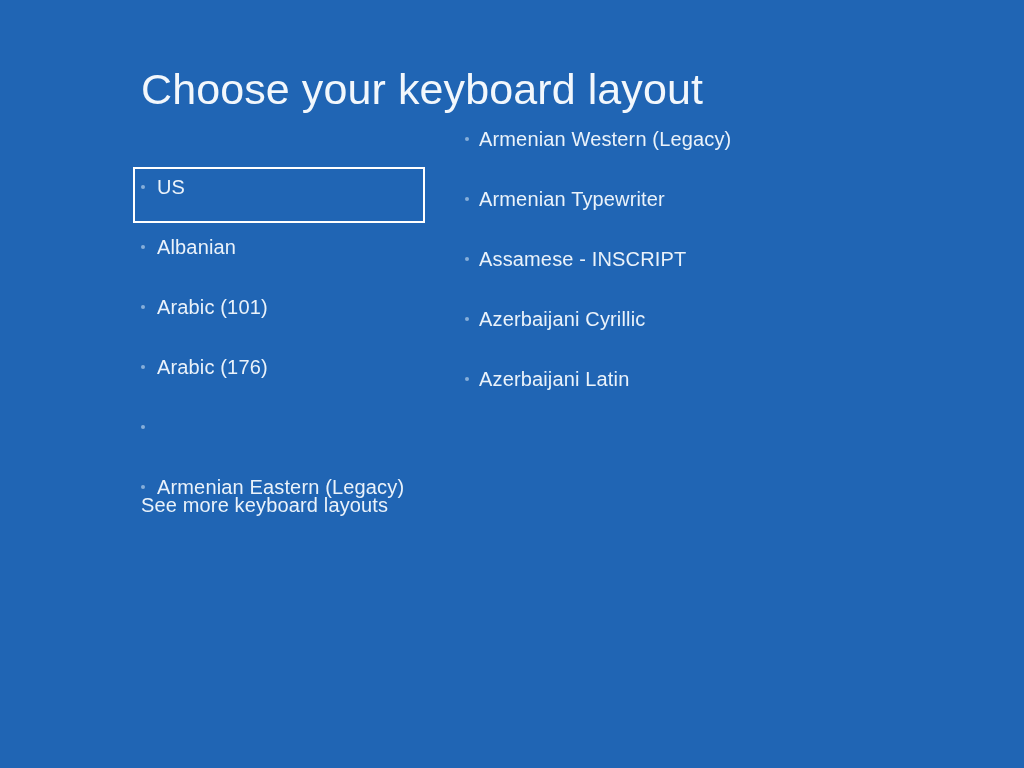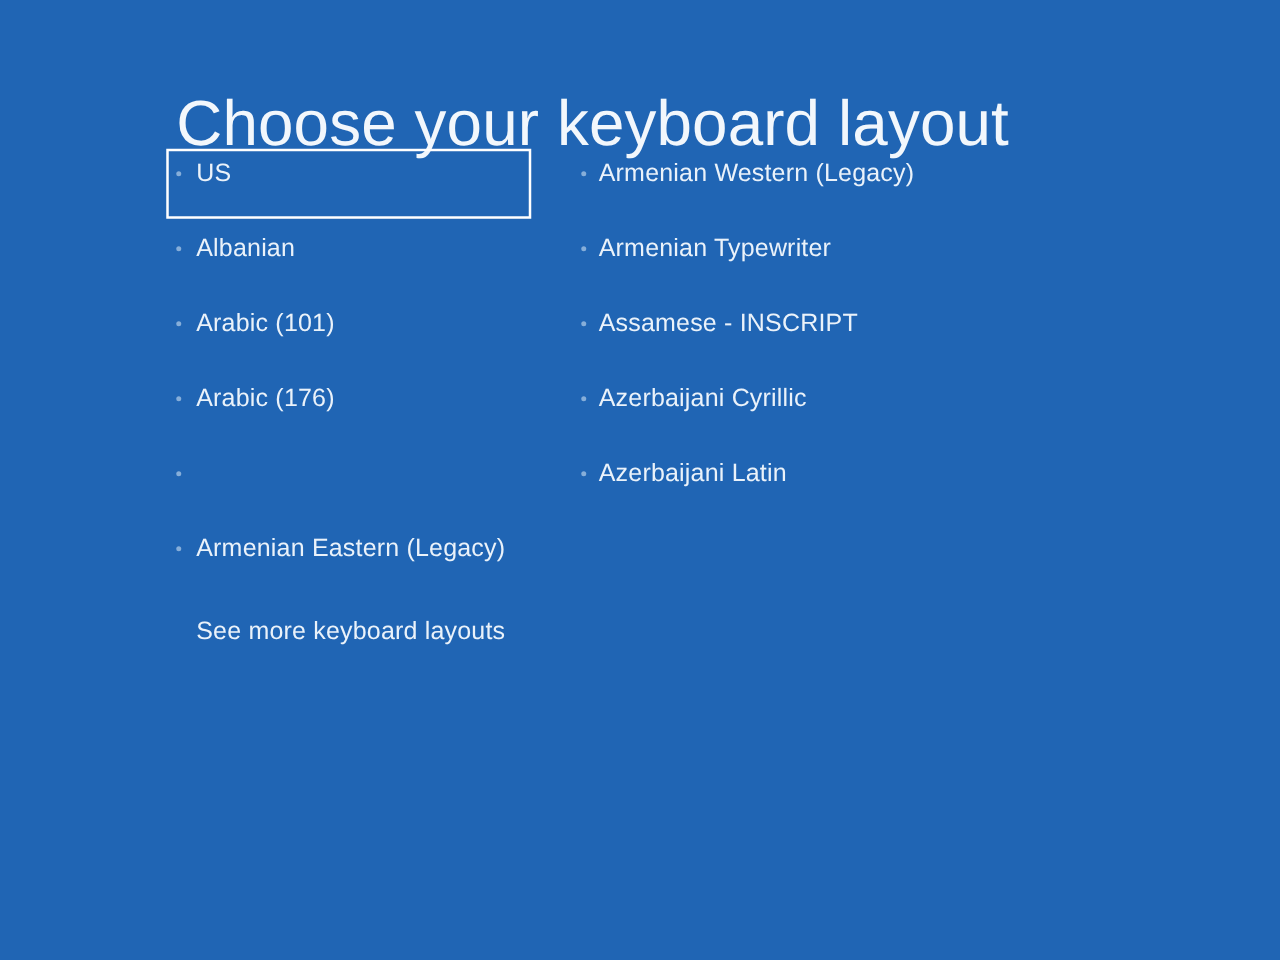--- a/index.html
+++ b/index.html
@@ -21,21 +21,21 @@
     width: 1024px;
     height: 768px;
     background: #2065b4;
   }
 
   
   .page-title {
     position: absolute;
     left: 141px;
     top: 36px;
-    font-size: 51px;
+    font-size: 43px;
     font-weight: 300;
     letter-spacing: 0.1px;
     color: #f2f7fc;
     line-height: 1.15;
     white-space: nowrap;
   }
 
   
   .columns {
     position: absolute;
@@ -81,40 +81,40 @@
   
   .column-right .layout-item { padding-left: 19px; }
   .column-right .layout-item .bullet { left: 5px; }
 
   
   .layout-item.is-focused {
     width: 292px;
     height: 56px;
     border: 2px solid #ffffff;
     padding-left: 22px;
+    margin-top: 48px;
   }
   .layout-item.is-focused .bullet { left: 6px; top: 16px; }
   .layout-item.is-focused .item-label { padding-top: 5px; }
 
   
   .focus-spacer { height: 4px; }
 
   
   .see-more-link {
     position: absolute;
     left: 141px;
     top: 492px;
     color: #eaf2fa;
     font-size: 20px;
     font-weight: 300;
     letter-spacing: 0.15px;
     line-height: 26px;
     white-space: nowrap;
     cursor: pointer;
-    margin-left: 16px;
   }
 </style>
 </head>
 <body>
 
 <div class="screen">
 
   <h1 class="page-title">Choose your keyboard layout</h1>
 
   <div class="columns">

